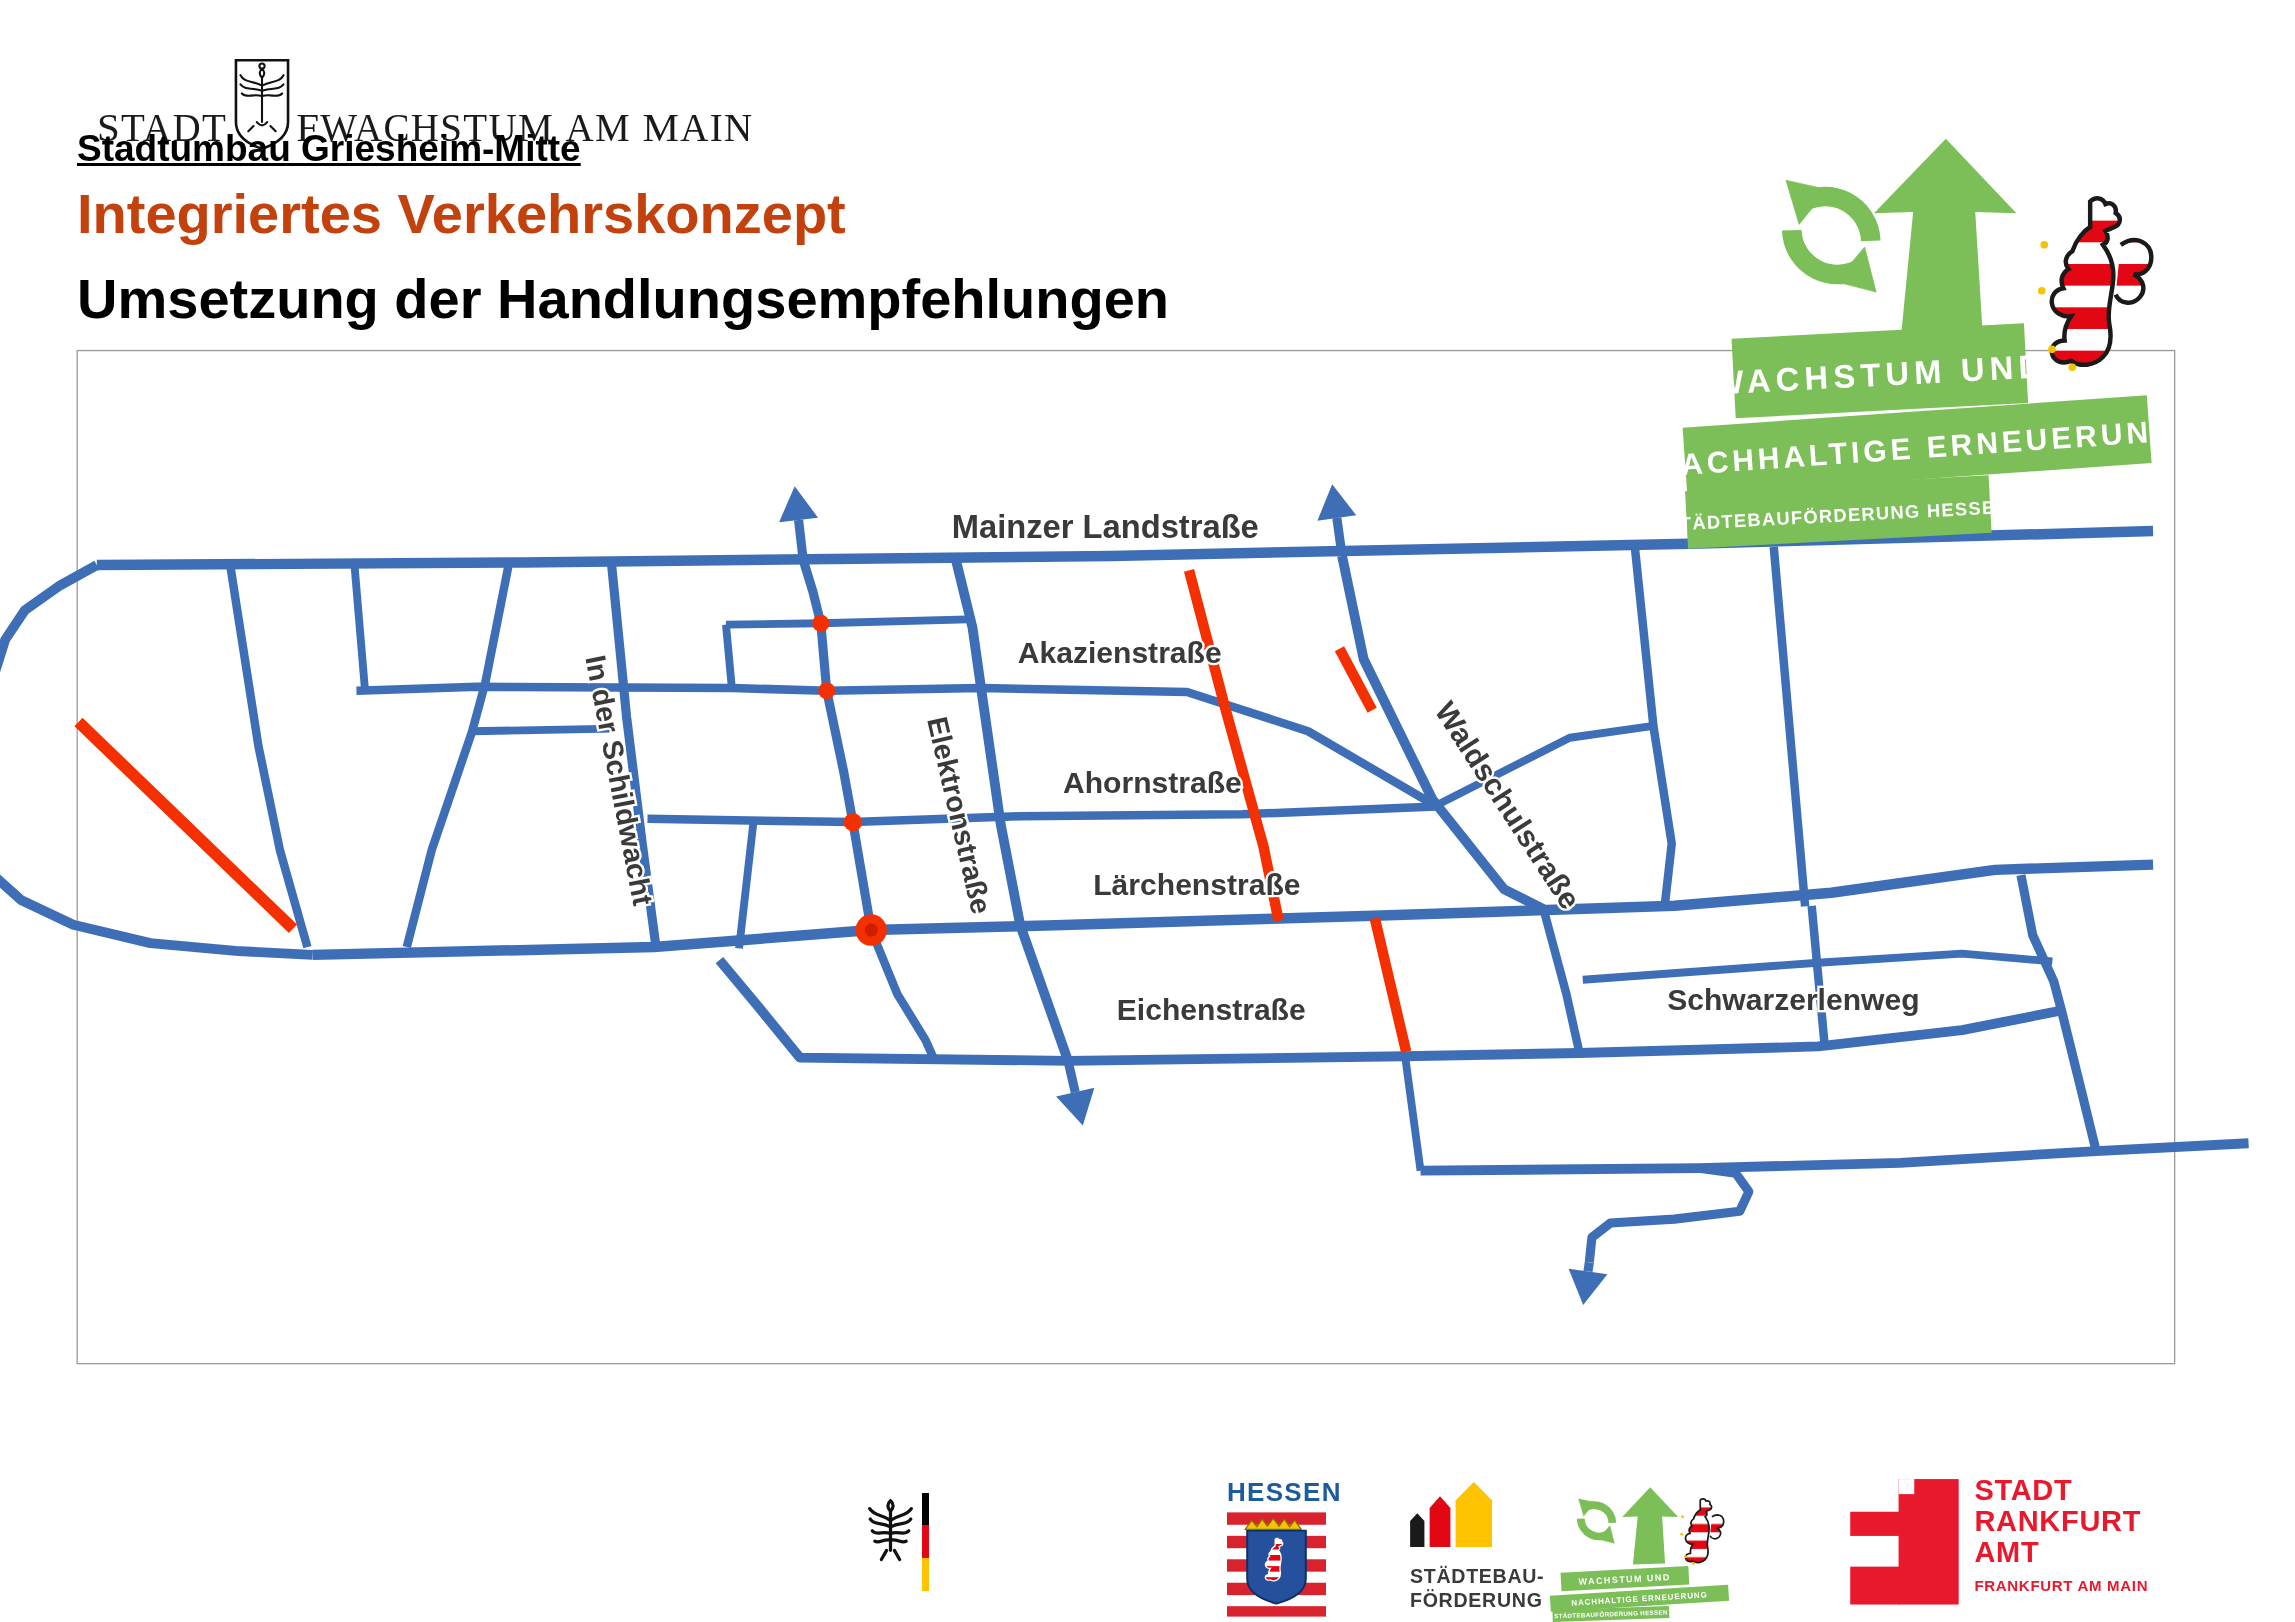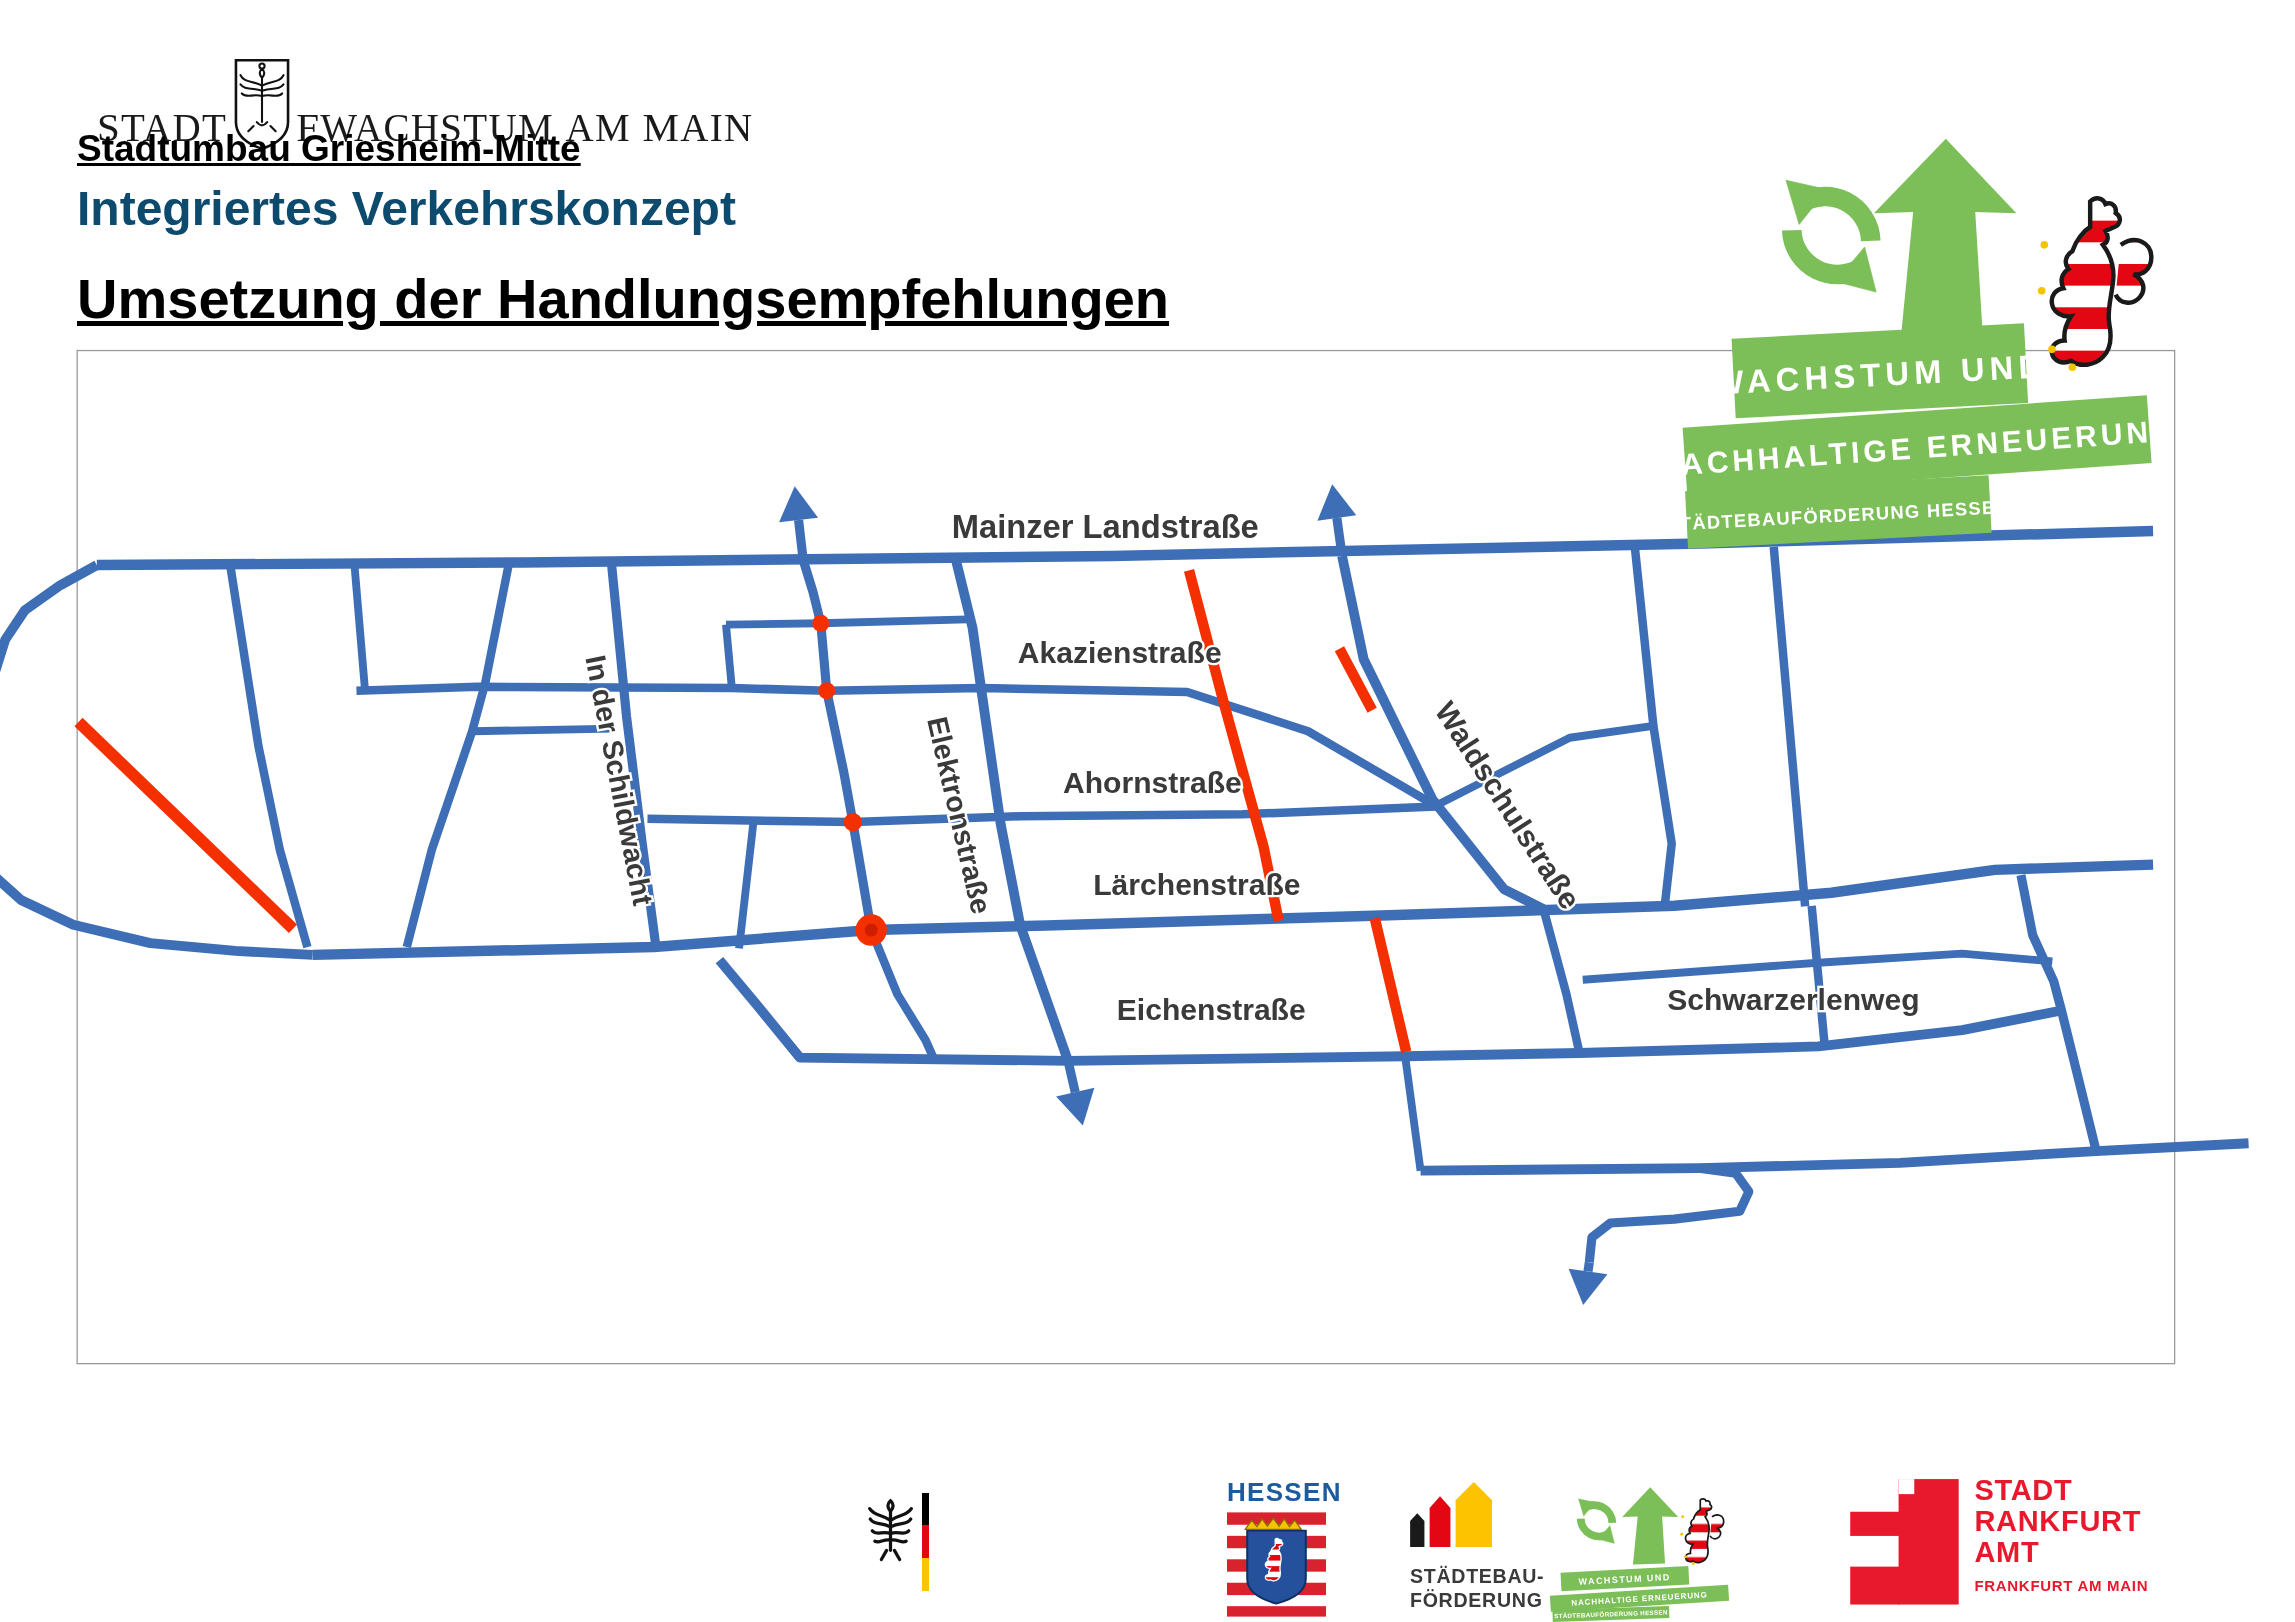--- a/index.html
+++ b/index.html
@@ -4,22 +4,22 @@
 <style>
   html,body{margin:0;padding:0;background:#fff;}
   body{width:2295px;height:1622px;position:relative;font-family:"Liberation Sans",sans-serif;overflow:hidden;}
   .abs{position:absolute;}
   
   #city-logo{left:97px;top:58px;height:98px;color:#1a1a1a;}
   .citylogo-row{display:flex;align-items:flex-end;}
   .cl-big{font-family:"Liberation Serif",serif;font-size:41px;font-weight:400;letter-spacing:1.3px;}
   .cl-small{font-family:"Liberation Serif",serif;font-size:39px;font-weight:400;letter-spacing:1.3px;}
   #subtitle{left:77px;top:128px;font-size:37px;font-weight:bold;color:#000;text-decoration:underline;}
-  #title{left:77px;top:181px;font-size:48px;font-weight:bold;color:#0c4a6e;}
-  #title2{left:77px;top:266px;font-size:56px;font-weight:bold;color:#000;text-decoration:underline;}
+  #title{left:77px;top:181px;font-size:56px;font-weight:bold;color:#c2410c;}
+  #title2{left:77px;top:266px;font-size:56px;font-weight:bold;color:#000;}
   
   .bm-text{font-size:22px;color:#2b2b2b;line-height:29px;}
   .hessen-word{font-size:26px;font-weight:bold;letter-spacing:1.3px;}
   .stb-line{font-size:19.6px;font-weight:bold;color:#3a3a3a;letter-spacing:0.7px;line-height:23.6px;}
   .stb-small{font-size:11px;color:#4a4a4a;line-height:14.4px;}
   .spa-line{font-weight:bold;line-height:31px;font-size:29px;letter-spacing:0.7px;}
   .spa-sub{font-weight:bold;font-size:15px;letter-spacing:0.7px;}
   svg text{font-family:"Liberation Sans",sans-serif;}
 </style>
 </head>

